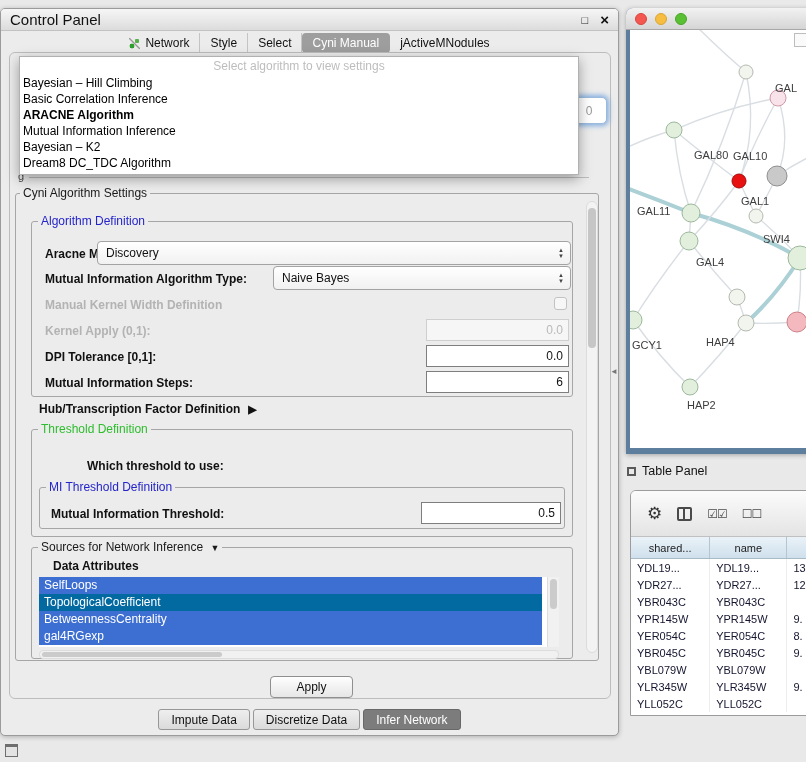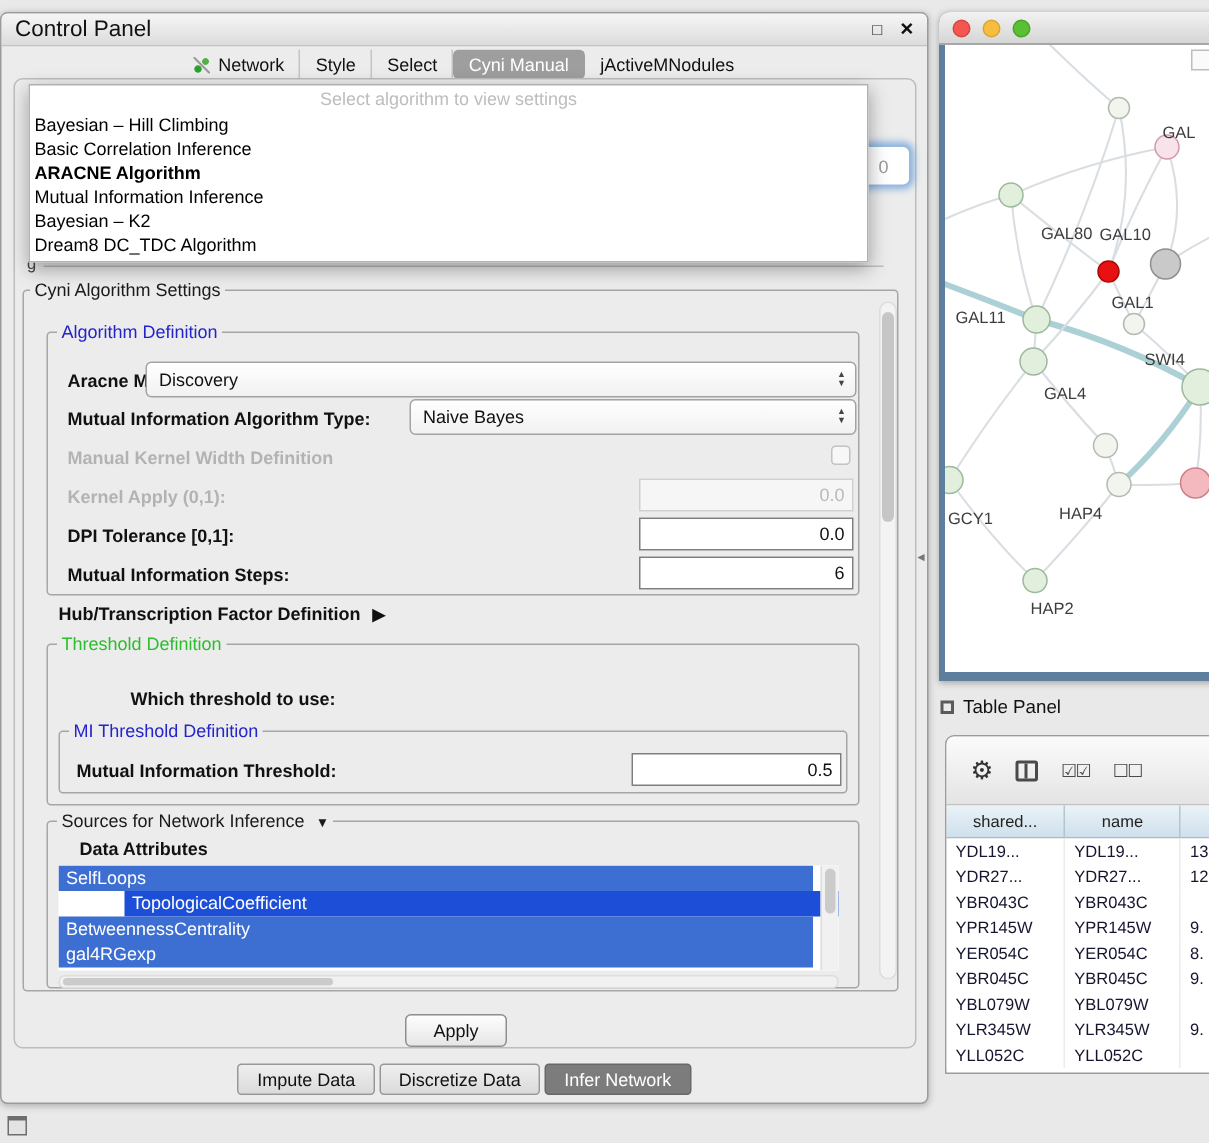--- a/index.html
+++ b/index.html
@@ -93,21 +93,21 @@
   #src-arrow{margin-left:4px;font-size:9px;}
   #lbl-attrs{left:52px;top:550px;}
   #attr-list{position:absolute;left:38px;top:568px;width:520px;height:70px;background:#fff;overflow:hidden;}
   .attr-item{height:17px;line-height:17px;font-size:12px;color:#fff;padding-left:5px;width:503px;box-sizing:border-box;}
   #attr-vsb{position:absolute;right:0;top:0;width:12px;height:70px;background:#f1f1f1;border-left:1px solid #ddd;box-sizing:border-box;}
   #attr-vsb-thumb{position:absolute;left:2px;top:2px;width:7px;height:30px;background:#cbcbcb;border-radius:4px;}
   #attr-hsb{position:absolute;left:38px;top:641px;width:520px;height:9px;background:#f1f1f1;border:1px solid #ddd;
     box-sizing:border-box;border-radius:4px;}
   #attr-hsb-thumb{position:absolute;left:2px;top:1px;width:180px;height:5px;background:#cbcbcb;border-radius:3px;}
 
-  #btn-apply{position:absolute;left:269px;top:667px;width:68px;height:22px;background:linear-gradient(#fefefe,#e6e6e6);
+  #btn-apply{position:absolute;left:269px;top:667px;width:83px;height:22px;background:linear-gradient(#fefefe,#e6e6e6);
     border:1px solid #8f8f8f;border-radius:4px;font-size:12px;color:#111;display:flex;align-items:center;
     justify-content:center;box-sizing:border-box;}
   #bottom-tabs{position:absolute;left:0;top:700px;width:100%;display:flex;justify-content:center;gap:3px;}
   .btab{height:21px;padding:0 12px;display:flex;align-items:center;font-size:12px;background:linear-gradient(#efefef,#dadada);
     border:1px solid #979797;border-radius:3px;color:#111;box-sizing:border-box;}
   .btab.selected{background:#7c7c7c;border-color:#686868;color:#fff;}
   #collapse-arrow{position:absolute;left:609px;top:358px;font-size:8px;color:#777;}
 
   
   #net-window{position:absolute;left:626px;top:8px;width:200px;height:446px;background:#5e7e9e;
@@ -244,21 +244,21 @@
     <div id="fld-mit" class="tfield">0.5</div>
 
     <div id="fs-src" class="fieldset"></div>
     <span id="lg-src" class="legend">
       <span>Sources for Network Inference</span>
       <span id="src-arrow">▼</span>
     </span>
     <span id="lbl-attrs" class="flabel">Data Attributes</span>
     <div id="attr-list">
       <div class="attr-item" style="background: rgb(61, 110, 210);">SelfLoops</div>
-        <div class="attr-item" style="background: #1d4ed8; margin-left: 44px;">TopologicalCoefficient</div>
+        <div class="attr-item" style="background: #0369a1;">TopologicalCoefficient</div>
         <div class="attr-item" style="background: rgb(61, 110, 210);">BetweennessCentrality</div>
         <div class="attr-item" style="background: rgb(61, 110, 210);">gal4RGexp</div>
         <div id="attr-vsb">
         <div id="attr-vsb-thumb"></div>
       </div>
     </div>
     <div id="attr-hsb">
       <div id="attr-hsb-thumb"></div>
     </div>
 

